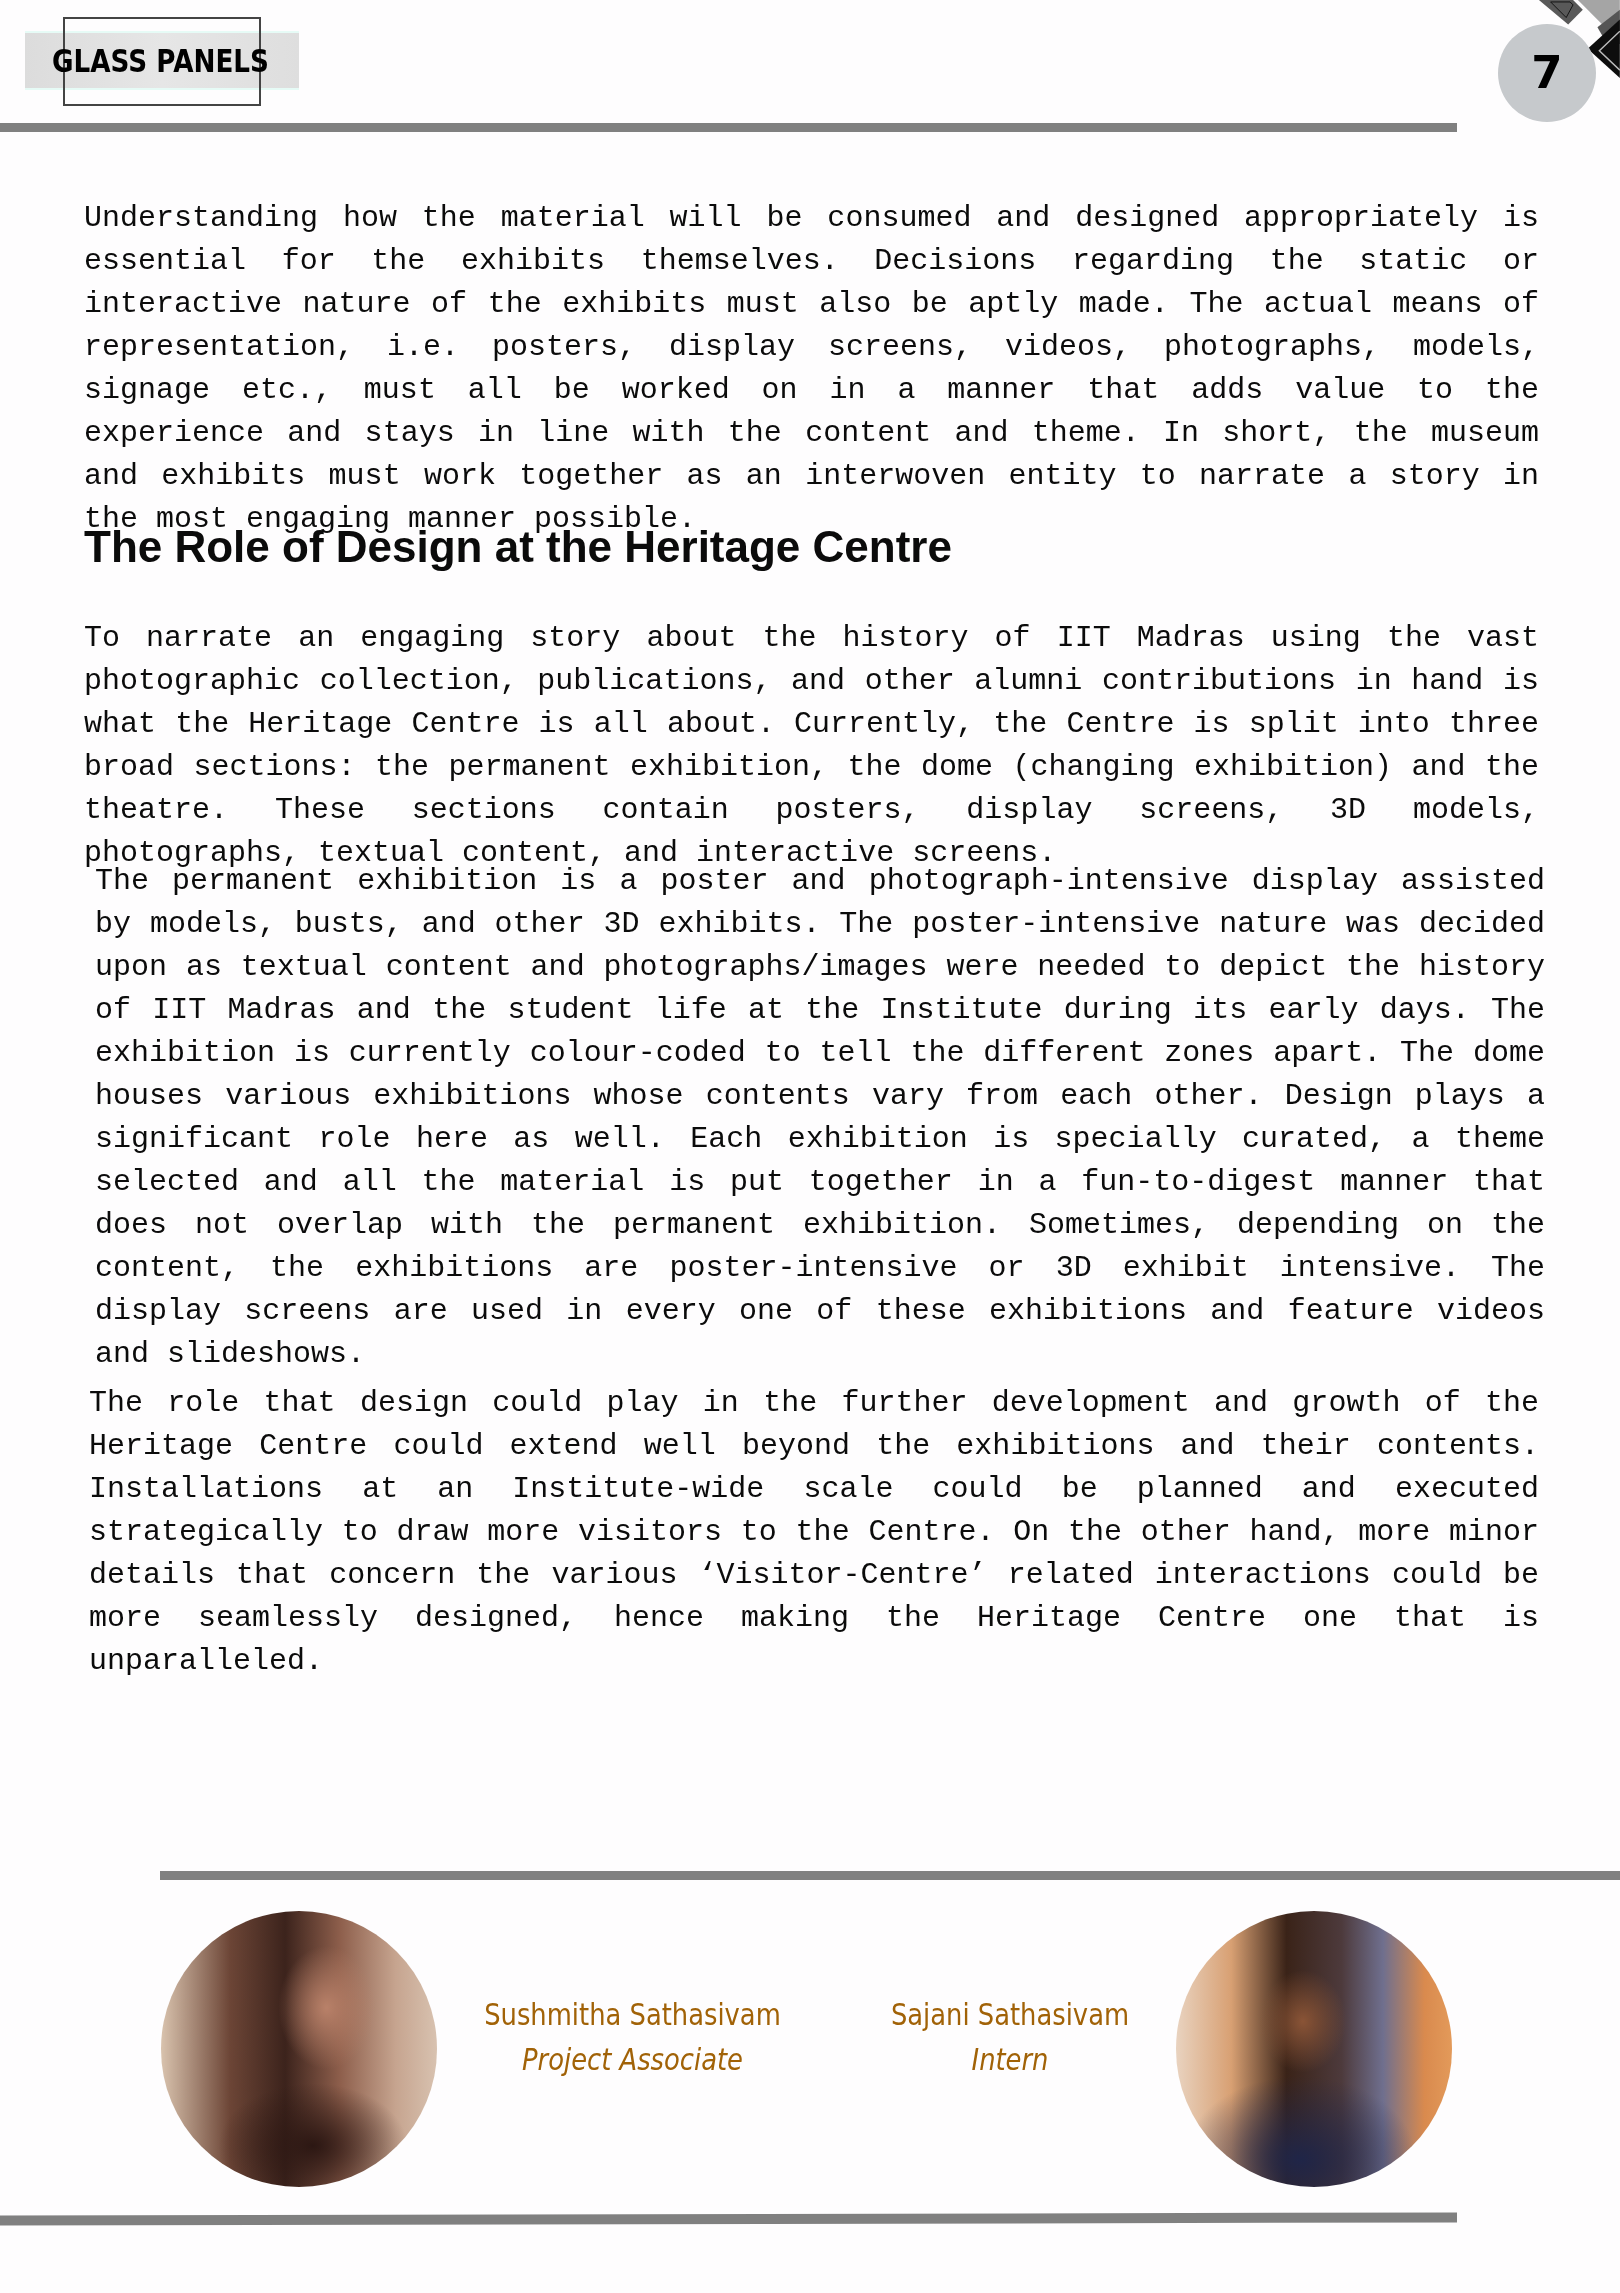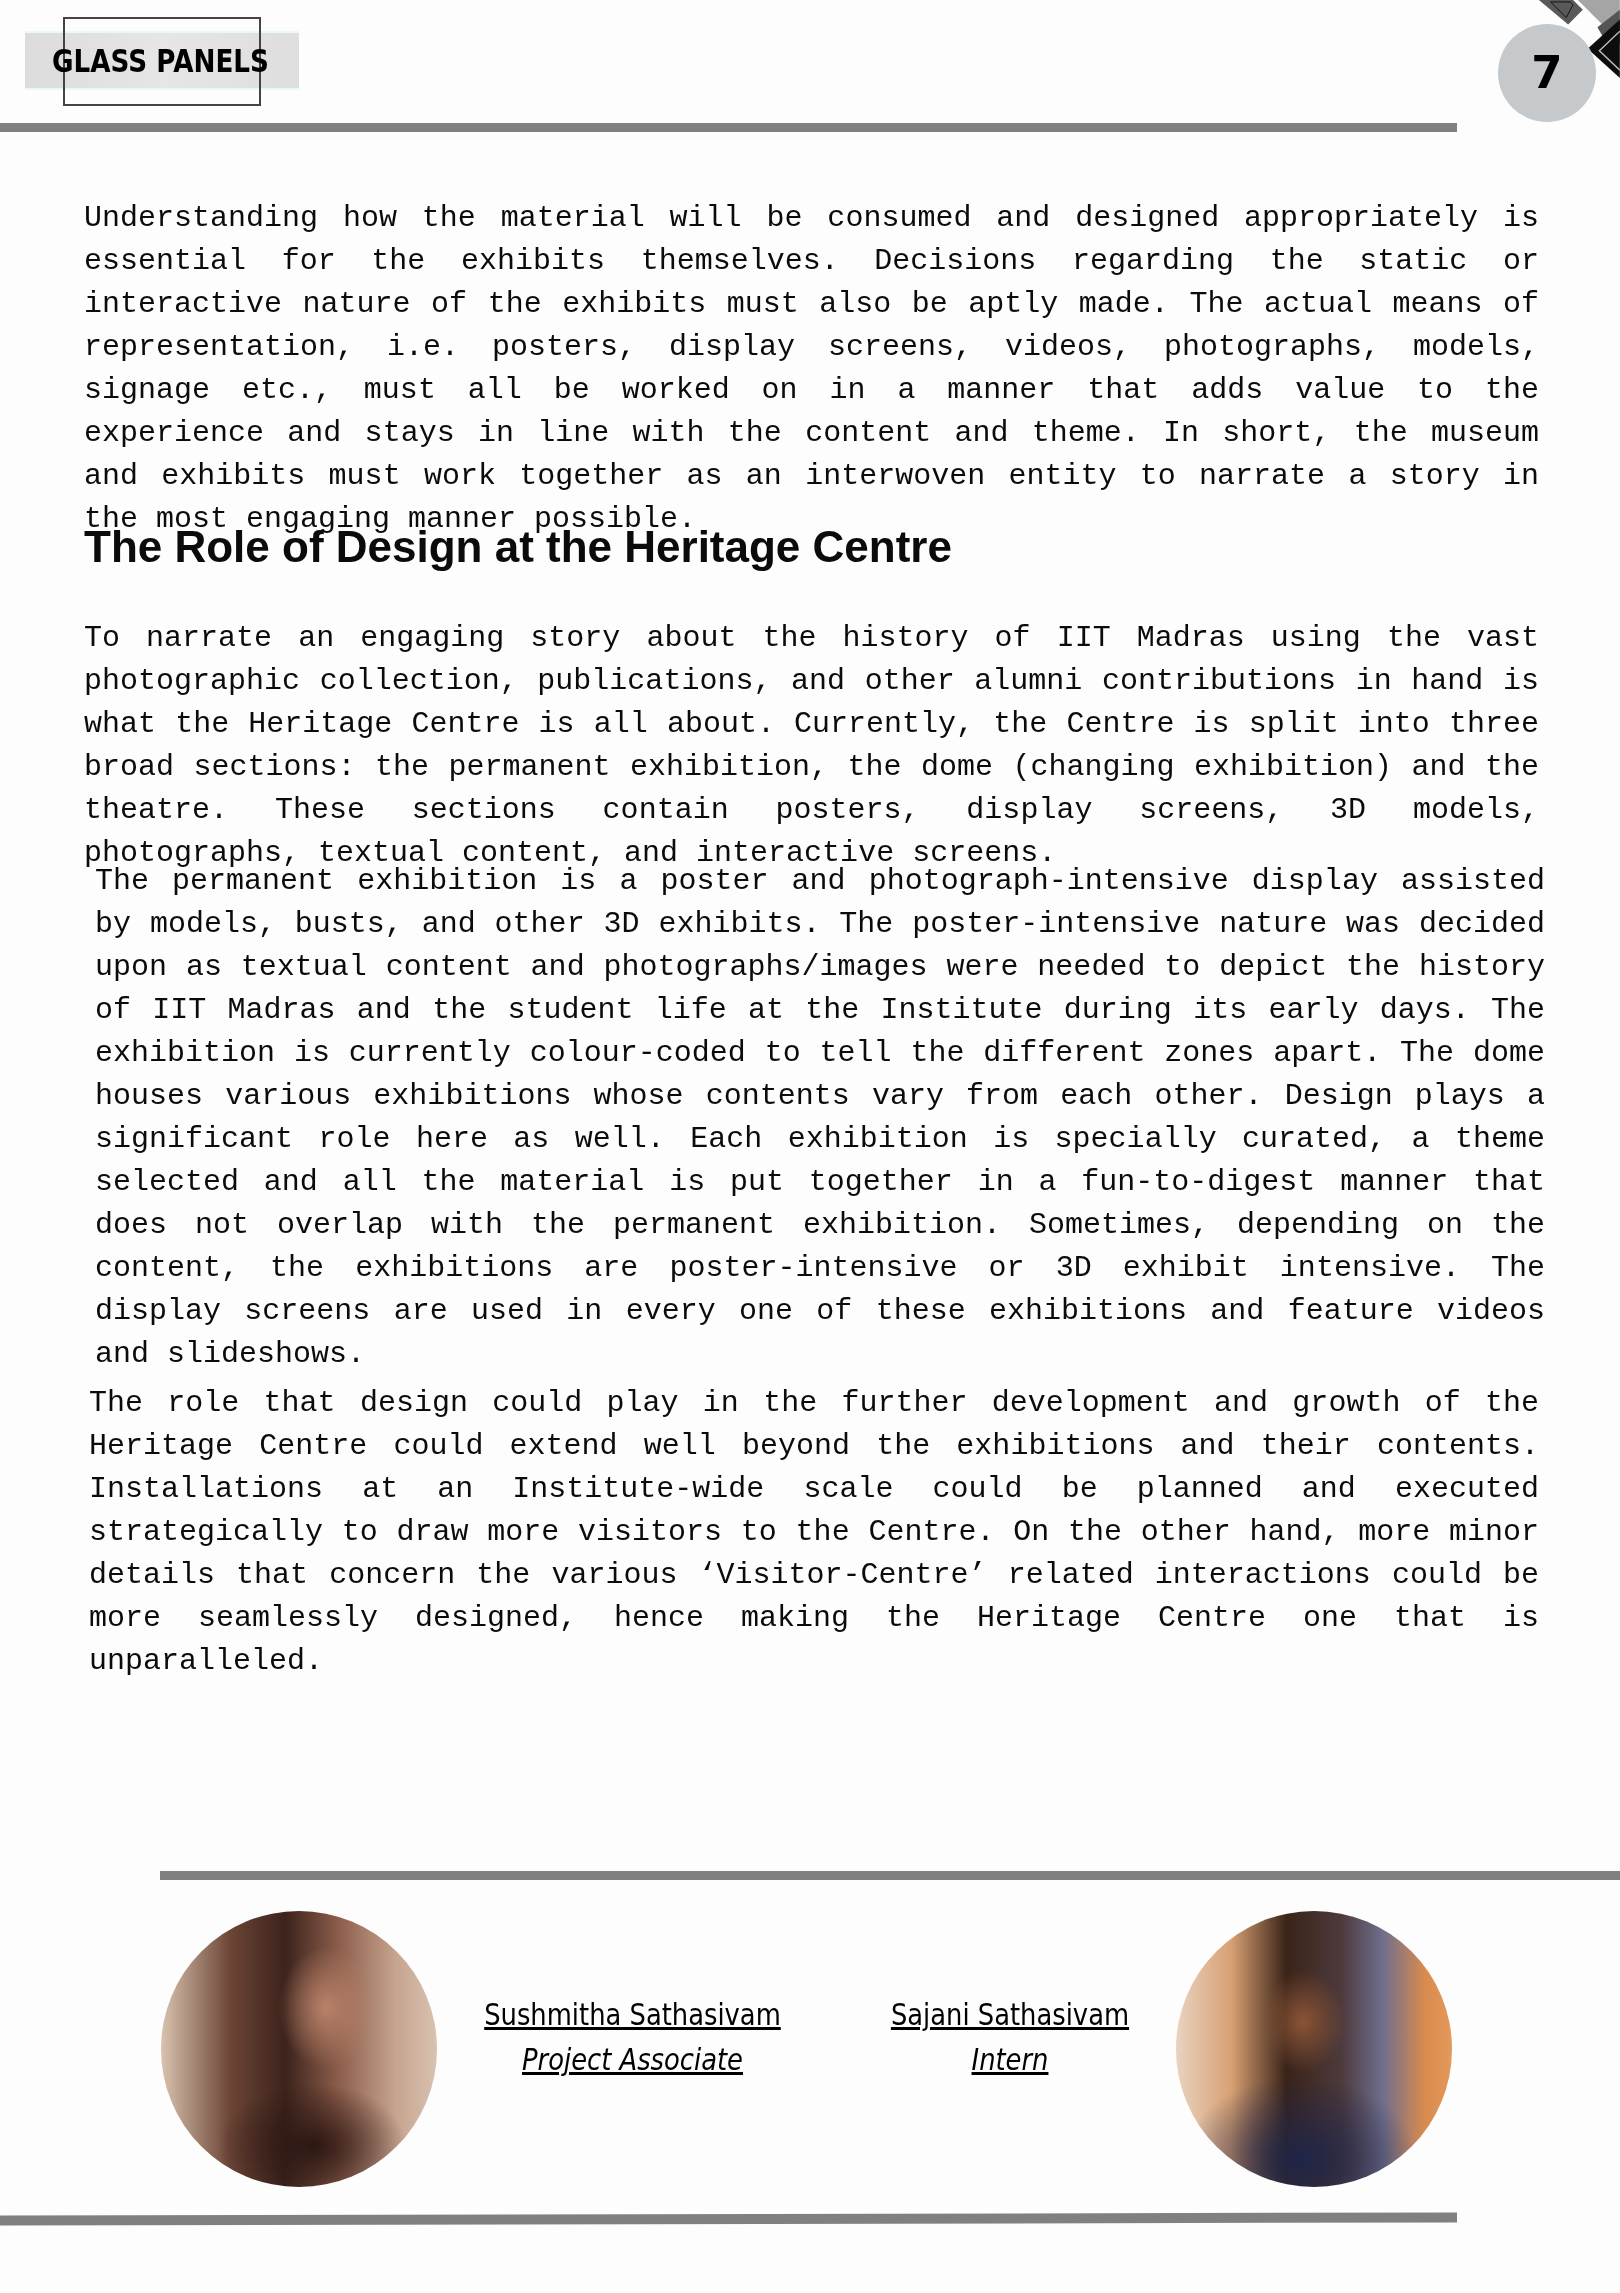--- a/index.html
+++ b/index.html
@@ -67,21 +67,21 @@
     }
     .avatar-2 {
       left: 1176px; top: 1911px;
       background:
         radial-gradient(ellipse 54px 64px at 46% 40%, #8a5436 0%, rgba(138,84,54,0) 80%),
         radial-gradient(ellipse 137px 98px at 45% 90%, #1f2548 0%, rgba(31,37,72,0) 85%),
         linear-gradient(90deg, #e9d3c0 0%, #d8a073 20%, #3a2318 40%, #4d3a3c 60%, #6f6f8e 75%, #d98a4e 90%, #e39a5a 100%);
     }
     .person {
       position: absolute; text-align: center;
-      font-family: "DejaVu Sans", sans-serif; font-size: 30px; line-height: 45px; color: #000000; text-decoration: underline;
+      font-family: "DejaVu Sans", sans-serif; font-size: 30px; line-height: 45px; color: #a16207;
     }
     .person .name { transform: scaleX(0.86); display: block; }
     .person .role { font-style: italic; transform: scaleX(0.86); display: block; }
     .person-1 { left: 451px; top: 1992px; width: 363px; }
     .person-2 { left: 853px; top: 1992px; width: 314px; }
   </style>
 </head>
 <body>
 
 <div class="brand"></div>

